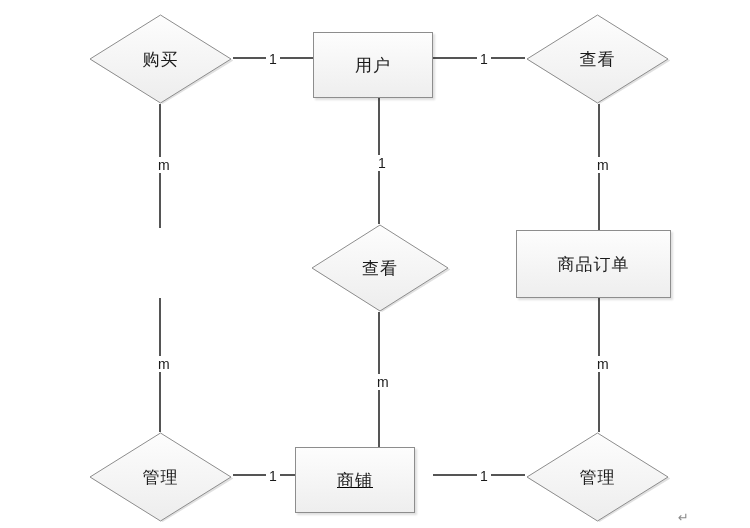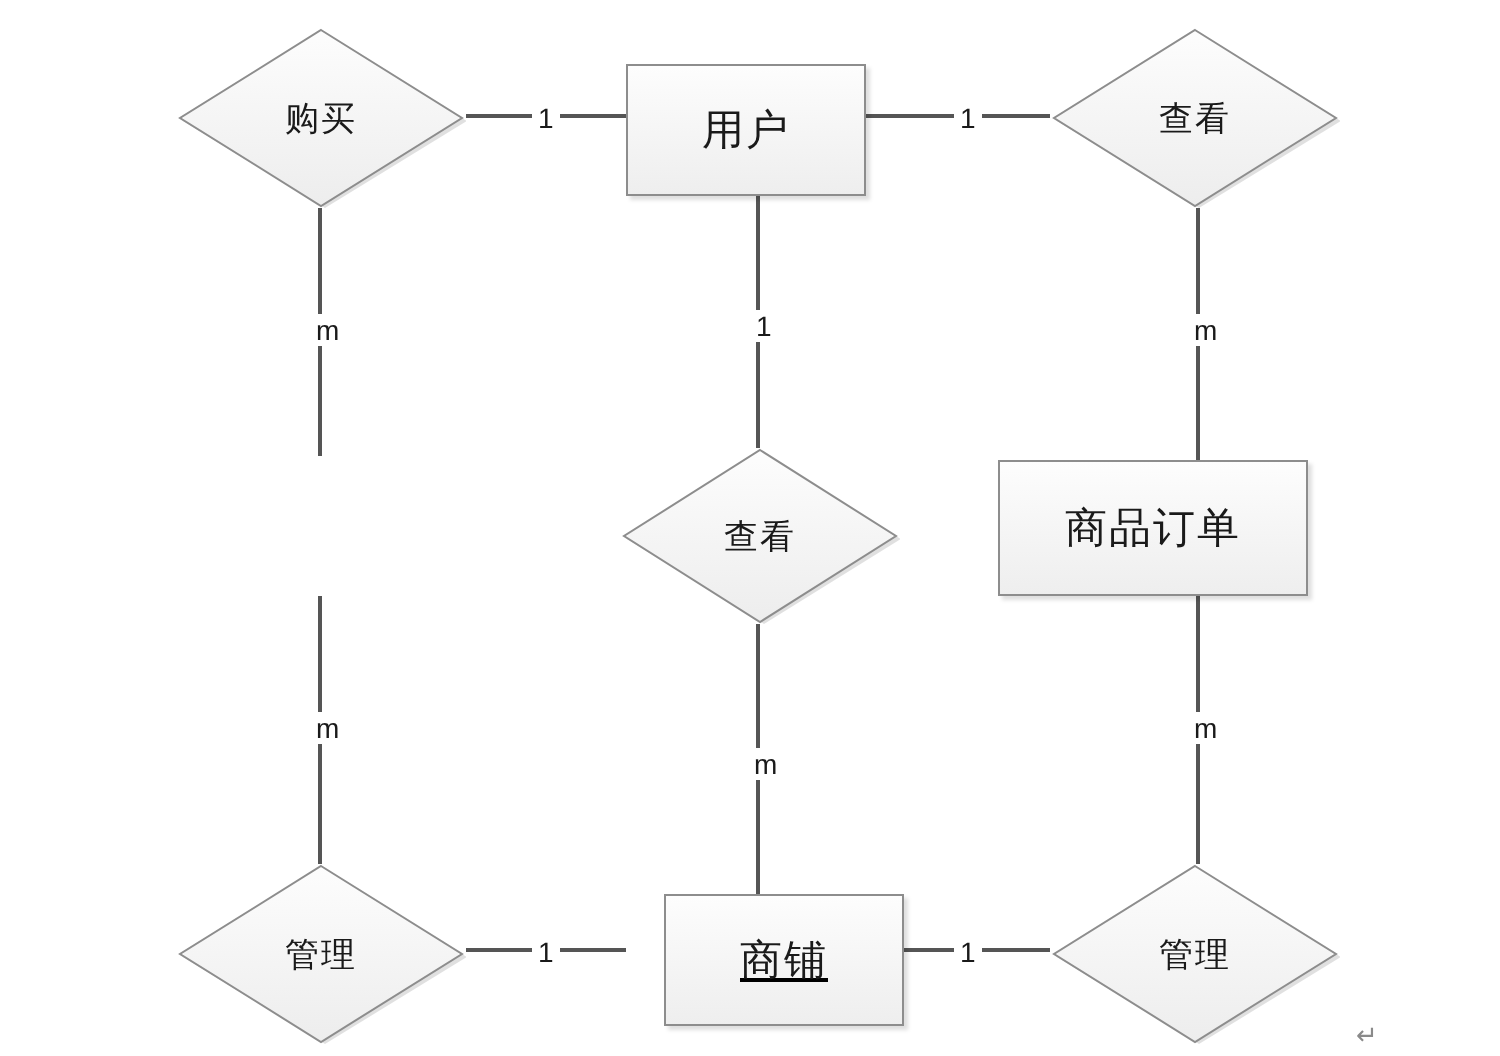--- a/index.html
+++ b/index.html
@@ -32,21 +32,21 @@
     box-sizing: border-box;
     border: 1px solid #8d8d8d;
     background: linear-gradient(180deg, #fdfdfd 0%, #f4f4f4 60%, #eeeeee 100%);
     box-shadow: 2px 2px 2px rgba(0,0,0,0.13);
     display: flex;
     align-items: center;
     justify-content: center;
     z-index: 5;
   }
   .entity .label {
-    font-size: 21px;
+    font-size: 17px;
     color: #1a1a1a;
     line-height: 1;
     letter-spacing: 1px;
     white-space: nowrap;
   }
   
   .rel {
     position: absolute;
     display: flex;
     align-items: center;
@@ -188,25 +188,25 @@
       <polygon points="72.5,1 143,45 72.5,89 2,45" fill="url(#gd5)" stroke="#8d8d8d" stroke-width="1"></polygon>
     </svg>
     <span class="label">管理</span>
   </div>
 
   <div class="entity" style="left:313px; top:32px; width:120px; height:66px;">
     <span class="label">用户</span>
   </div>
 
 
-  <div class="entity" style="left:499px; top:230px; width:155px; height:68px;">
+  <div class="entity" style="left:516px; top:230px; width:155px; height:68px;">
     <span class="label">商品订单</span>
   </div>
 
-  <div class="entity" style="left:332px; top:447px; width:120px; height:66px;text-decoration:underline;">
+  <div class="entity" style="left:295px; top:447px; width:120px; height:66px;text-decoration:underline;">
     <span class="label">商铺</span>
   </div>
 
   <div class="card" style="left:266px; top:51px;">1</div>
 
   <div class="card" style="left:477px; top:51px;">1</div>
 
   <div class="card" style="left:155px; top:157px;">m</div>
 
   <div class="card" style="left:375px; top:155px;">1</div>

